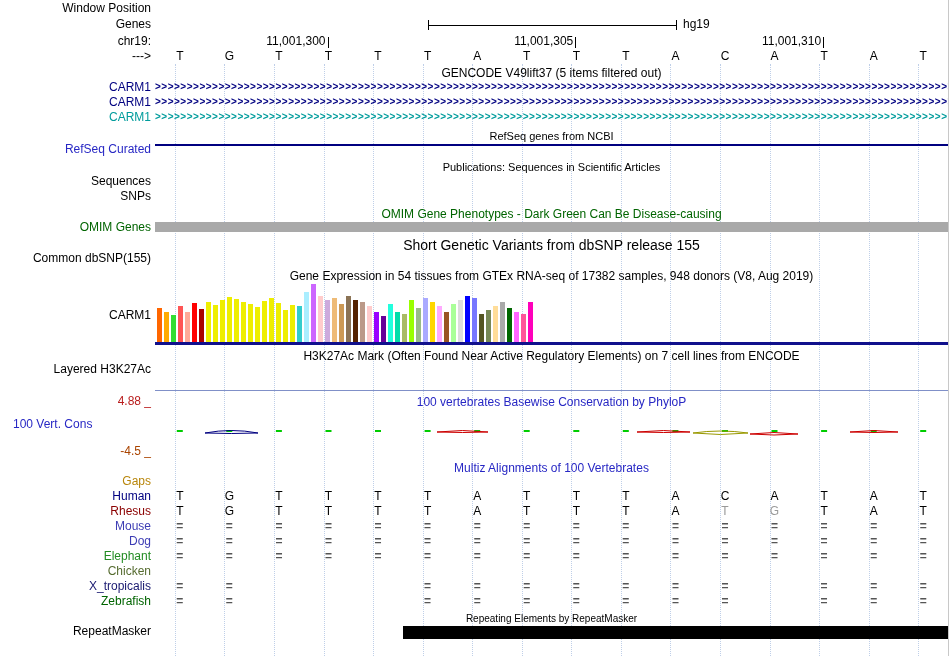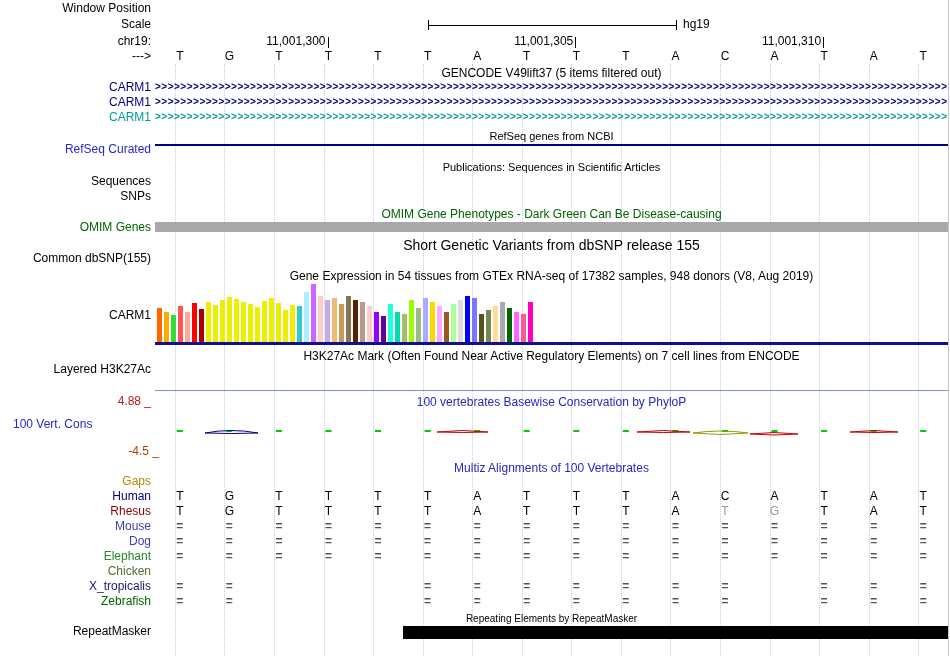--- a/index.html
+++ b/index.html
@@ -78,36 +78,36 @@
       <div class="base" style="left: 601.8px; top: 50px;">T</div>
       <div class="base" style="left: 651.4px; top: 50px;">A</div>
       <div class="base" style="left: 701px; top: 50px;">C</div>
       <div class="base" style="left: 750.5px; top: 50px;">A</div>
       <div class="base" style="left: 800.1px; top: 50px;">T</div>
       <div class="base" style="left: 849.7px; top: 50px;">A</div>
       <div class="base" style="left: 899.2px; top: 50px;">T</div>
     </div>
   <div>
       <div class="llabel" style="top: 2px; color: rgb(0, 0, 0);">Window Position</div>
-      <div class="llabel" style="top: 18px; color: rgb(0, 0, 0);">Scale</div>
+      <div class="llabel" style="top: 18px; color: rgb(0, 0, 0);">Genes</div>
       <div class="llabel" style="top: 35px; color: rgb(0, 0, 0);">chr19:</div>
       <div class="llabel" style="top: 50px; color: rgb(0, 0, 0);">---&gt;</div>
       <div class="llabel" style="top: 81px; color: rgb(0, 0, 128);">CARM1</div>
       <div class="llabel" style="top: 96px; color: rgb(0, 0, 128);">CARM1</div>
       <div class="llabel" style="top: 111px; color: rgb(0, 156, 156);">CARM1</div>
       <div class="llabel" style="top: 143px; color: rgb(39, 39, 196);">RefSeq Curated</div>
       <div class="llabel" style="top: 175px; color: rgb(0, 0, 0);">Sequences</div>
       <div class="llabel" style="top: 190px; color: rgb(0, 0, 0);">SNPs</div>
       <div class="llabel" style="top: 221px; color: rgb(0, 100, 0);">OMIM Genes</div>
       <div class="llabel" style="top: 252px; color: rgb(0, 0, 0);">Common dbSNP(155)</div>
       <div class="llabel" style="top: 309px; color: rgb(0, 0, 0);">CARM1</div>
       <div class="llabel" style="top: 363px; color: rgb(0, 0, 0);">Layered H3K27Ac</div>
       <div class="llabel" style="top: 395px; color: #b91c1c;">4.88 _</div>
       <div class="llabel lleft" style="top: 418px; color: rgb(39, 39, 196);">100 Vert. Cons</div>
-      <div class="llabel" style="top: 445px; color: rgb(170, 68, 0); padding-left: 8px;">-4.5 _</div>
+      <div class="llabel" style="top: 445px; color: rgb(170, 68, 0);">-4.5 _</div>
       <div class="llabel" style="top: 475px; color: rgb(184, 134, 11);">Gaps</div>
       <div class="llabel" style="top: 490px; color: rgb(0, 0, 128);">Human</div>
       <div class="llabel" style="top: 505px; color: rgb(139, 0, 0);">Rhesus</div>
       <div class="llabel" style="top: 520px; color: rgb(60, 60, 180);">Mouse</div>
       <div class="llabel" style="top: 535px; color: rgb(60, 60, 180);">Dog</div>
       <div class="llabel" style="top: 550px; color: rgb(34, 139, 34);">Elephant</div>
       <div class="llabel" style="top: 565px; color: rgb(85, 107, 47);">Chicken</div>
       <div class="llabel" style="top: 580px; color: rgb(25, 25, 112);">X_tropicalis</div>
       <div class="llabel" style="top: 595px; color: rgb(0, 100, 0);">Zebrafish</div>
       <div class="llabel" style="top: 625px; color: rgb(0, 0, 0);">RepeatMasker</div>

